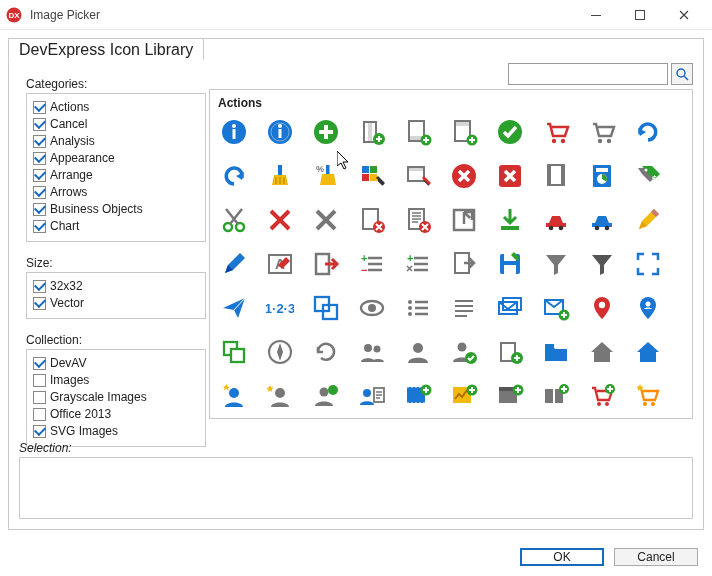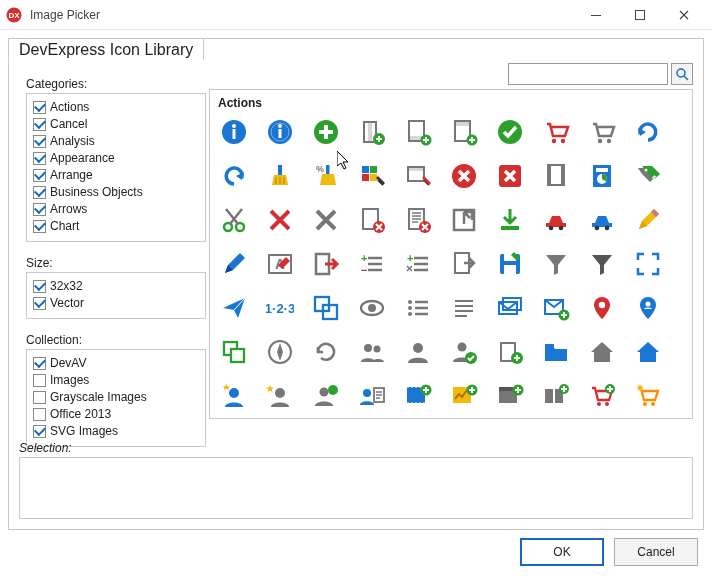--- a/index.html
+++ b/index.html
@@ -152,21 +152,21 @@
   .footer {
     position: absolute;
     left: 0; right: 0; bottom: 10px;
     display: flex;
     justify-content: flex-end;
     gap: 10px;
     padding-right: 14px;
   }
   .btn {
     min-width: 84px;
-    height: 28px;
+    height: 18px;
     border: 1px solid #aaa;
     background: #f3f3f3;
     display: inline-flex; align-items: center; justify-content: center;
     font-size: 12px;
   }
   .btn.primary {
     border: 2px solid #1669c1;
     background: #fff;
   }
 
@@ -237,25 +237,25 @@
           <div class="chk">
             <span class="box checked"></span>
             <span>Appearance</span>
           </div>
           <div class="chk">
             <span class="box checked"></span>
             <span>Arrange</span>
           </div>
           <div class="chk">
             <span class="box checked"></span>
+            <span>Arrows</span>
+          </div>
+          <div class="chk">
+            <span class="box checked"></span>
             <span>Business Objects</span>
-          </div>
-          <div class="chk">
-            <span class="box checked"></span>
-            <span>Arrows</span>
           </div>
           <div class="chk">
             <span class="box checked"></span>
             <span>Chart</span>
           </div>
         </div>
 
       <div class="grouplabel">Size:</div>
       <div class="fieldset" id="size-box">
           <div class="chk">

